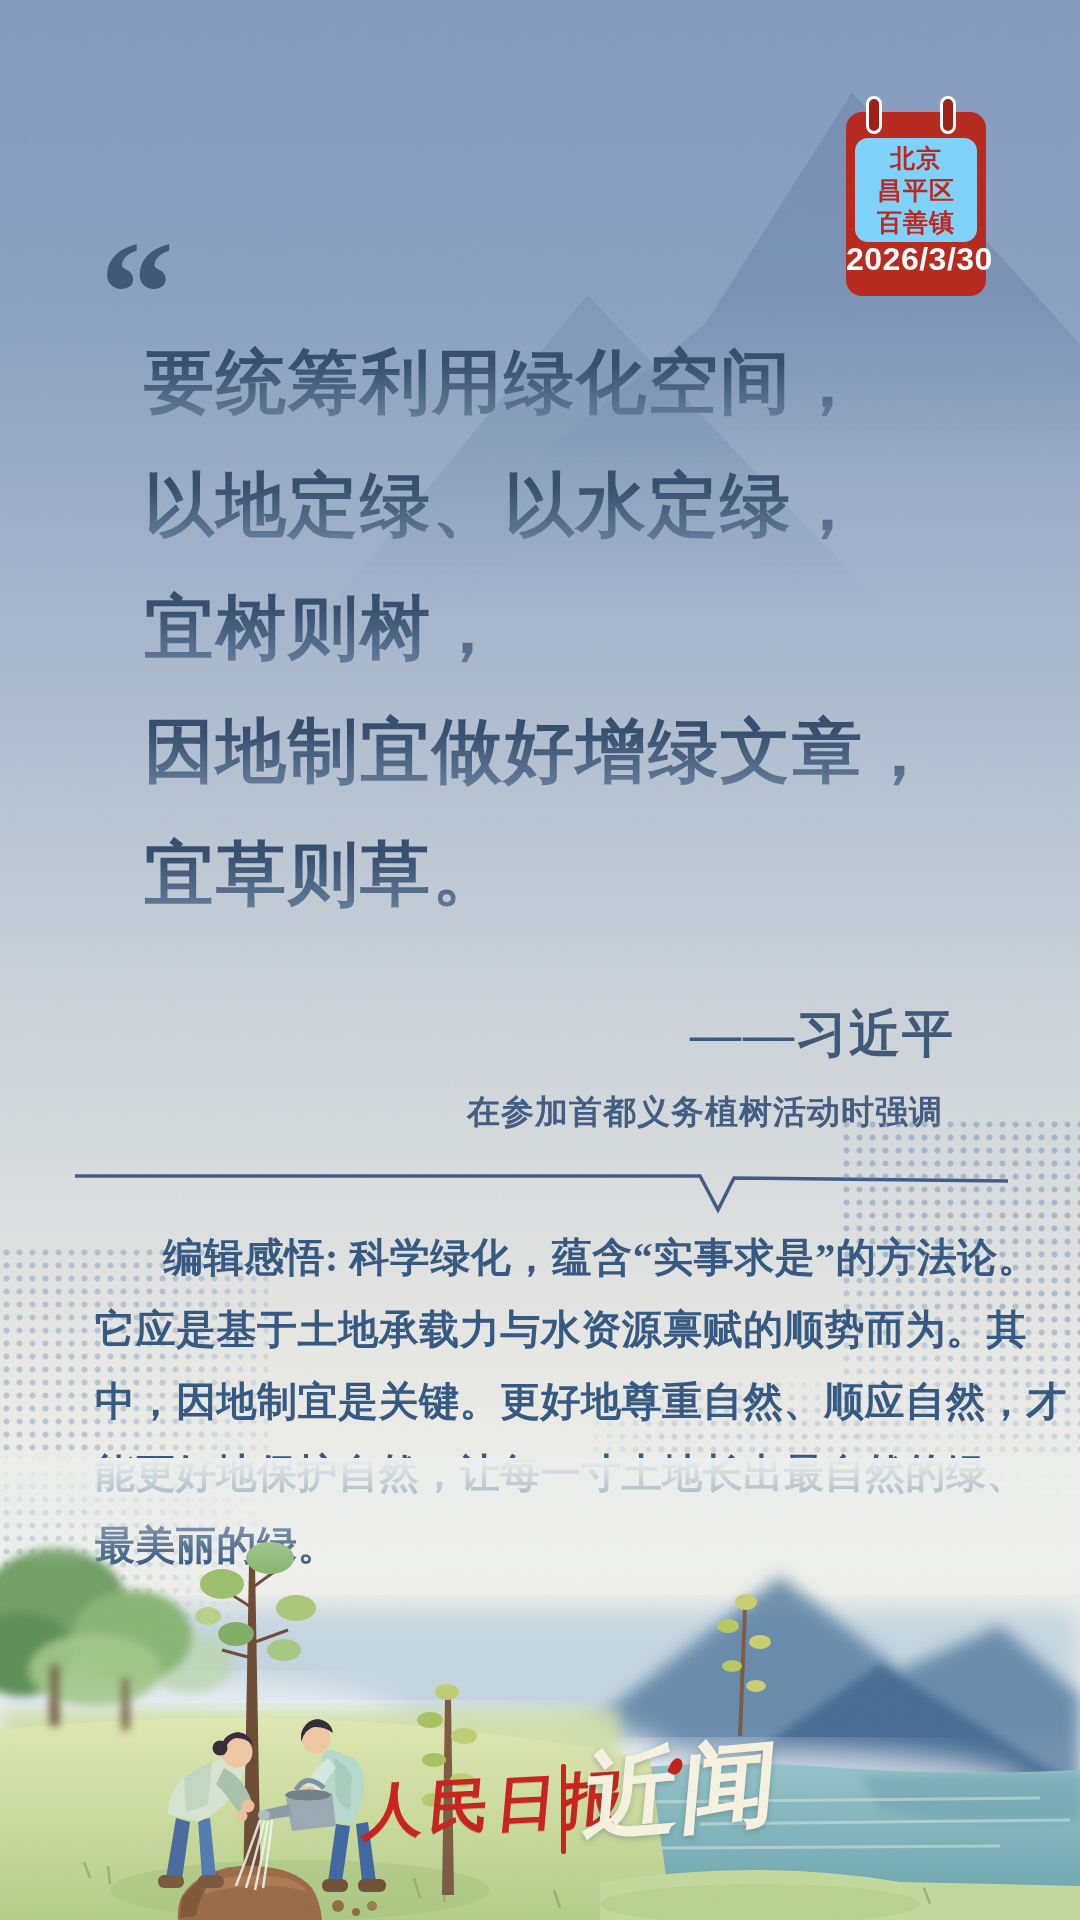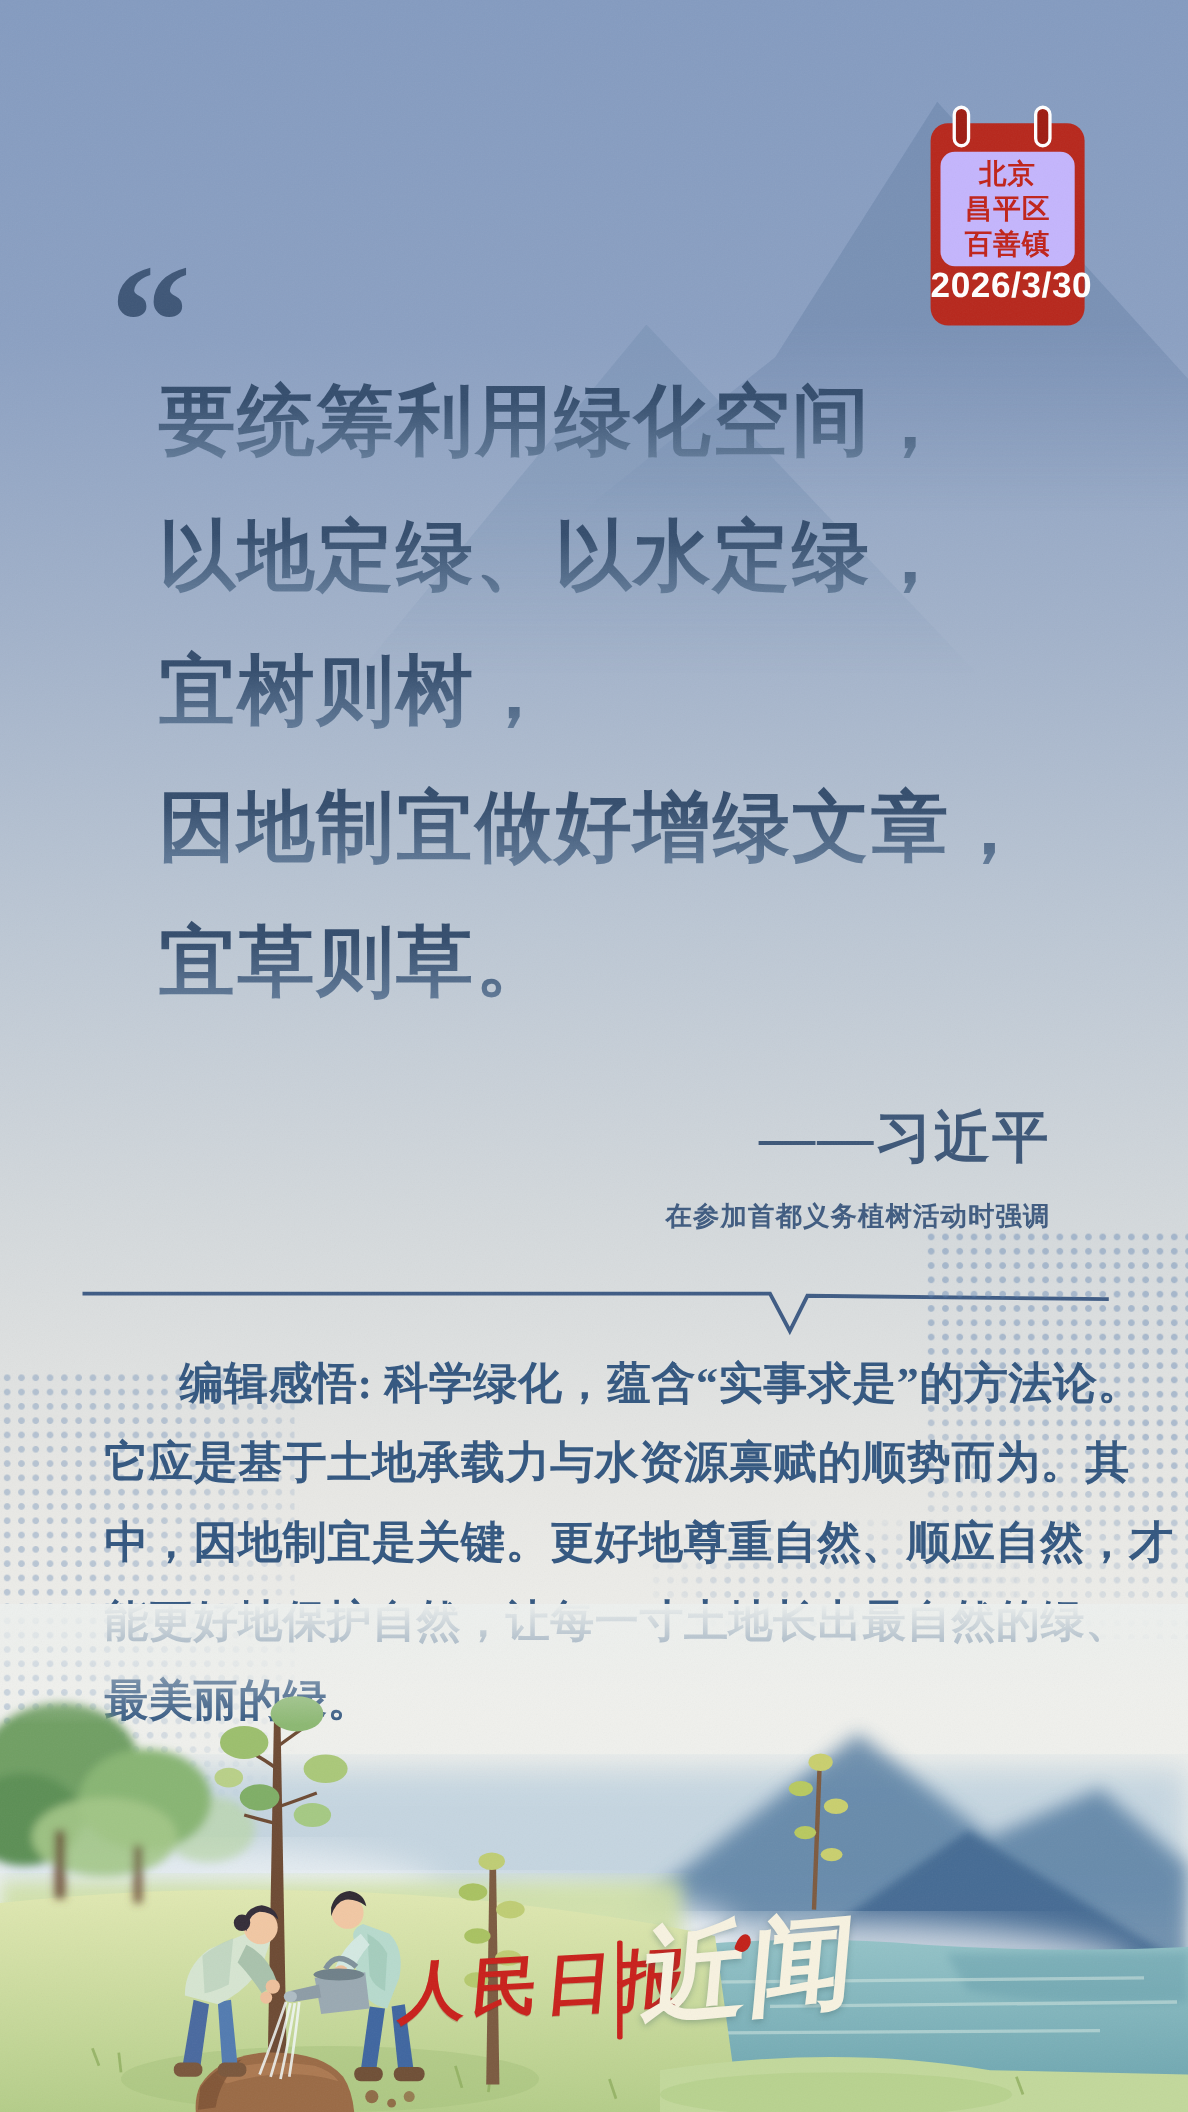--- a/index.html
+++ b/index.html
@@ -20,39 +20,39 @@
     clip-path:polygon(48% 10%,100% 95%,100% 100%,0 100%);filter:blur(16px);
     -webkit-mask-image:linear-gradient(180deg,#000 45%,transparent 90%);
     mask-image:linear-gradient(180deg,#000 45%,transparent 90%);}
 
   
   .badge{position:absolute;left:846px;top:112px;width:140px;height:184px;
     background:#b7271c;border-radius:16px;font-family:"Liberation Sans",sans-serif;}
   .badge .ring{position:absolute;top:-16px;width:10px;height:32px;background:#9e1c12;
     border:3px solid #ffffff;border-radius:8px;}
   .badge .ring.r1{left:20px;} .badge .ring.r2{left:94px;}
-  .badge .card{position:absolute;left:9px;top:26px;width:122px;height:104px;background:#c4b5fd;
+  .badge .card{position:absolute;left:9px;top:26px;width:122px;height:104px;background:#7dd3fc;
     border-radius:13px;display:flex;flex-direction:column;justify-content:center;align-items:center;}
   .badge .card div{color:#c0231a;font-weight:bold;font-size:25px;line-height:32px;letter-spacing:1px;}
   .badge .date{position:absolute;left:0;right:0;bottom:18px;text-align:left;color:#ffffff;
     font-weight:bold;font-size:32px;letter-spacing:0.5px;}
 
   
   .open-mark{position:absolute;left:100px;top:236px;font-size:148px;line-height:.78;
     font-weight:700;color:#3e5677;}
   .quote-block{position:absolute;left:96px;top:336px;width:920px;}
   .q-line{height:123px;font-size:70px;font-weight:700;letter-spacing:2px;color:#3d5777;white-space:nowrap;margin-left:48px;}
   @supports (-webkit-background-clip: text){
     .q-line{background:linear-gradient(180deg,#344d6d 22%,#5d7694 62%,#96abc3 100%);
       -webkit-background-clip:text;background-clip:text;-webkit-text-fill-color:transparent;}
   }
   .close-mark{font-size:100px;line-height:0;display:inline-block;position:relative;top:.02em;margin-left:10px;}
   .attribution{position:absolute;right:125px;top:1000px;font-size:51px;font-weight:700;
     color:#3d5778;letter-spacing:2px;}
-  .occasion{position:absolute;right:125px;top:1090px;font-size:24px;font-weight:700;
+  .occasion{position:absolute;right:137px;top:1090px;font-size:33px;font-weight:700;
     color:#3f5b80;letter-spacing:1px;}
 
   .divider{position:absolute;left:72px;top:1162px;}
 
   
   .editor{position:absolute;left:75px;top:1222px;width:932px;font-size:40px;font-weight:600;
     color:#335780;letter-spacing:.5px;margin-left:20px;}
   .e-line{height:72px;line-height:72px;text-align:justify;text-align-last:justify;white-space:nowrap;}
   .e-line.first{text-indent:68px;}
   .e-line.last{text-align-last:left;}

